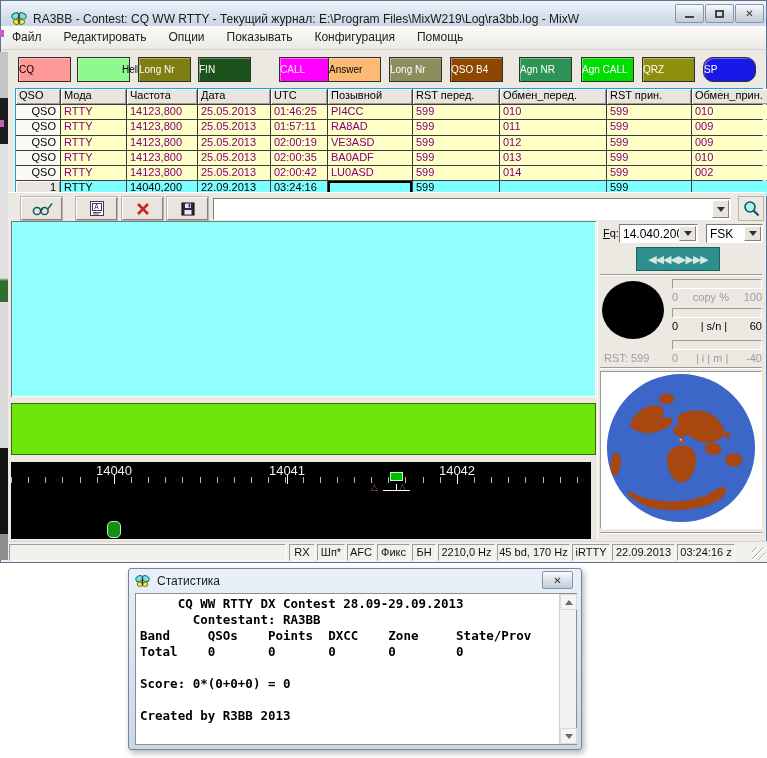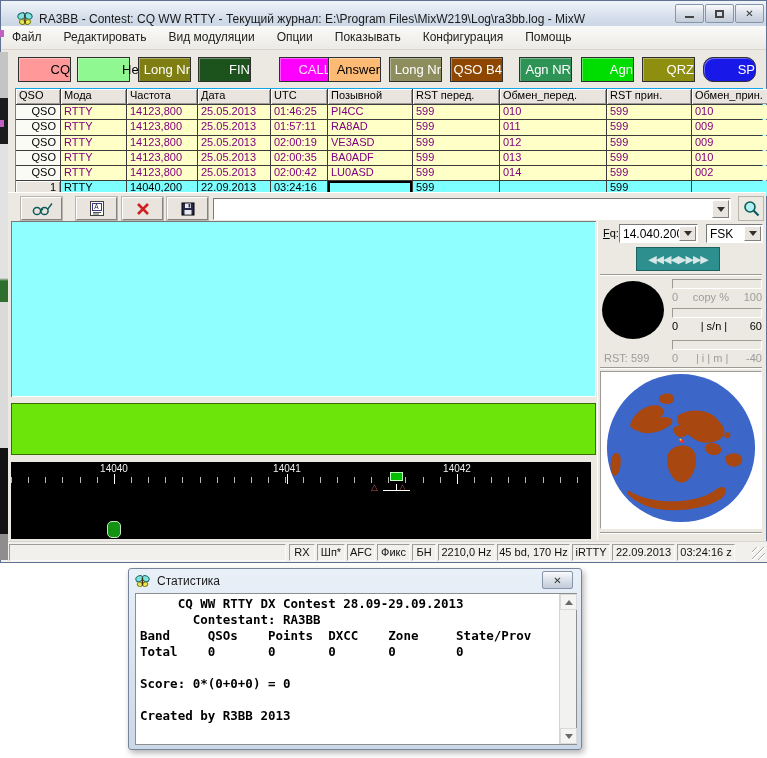--- a/index.html
+++ b/index.html
@@ -4,36 +4,36 @@
 <style>
   * { margin:0; padding:0; box-sizing:border-box; }
   html,body { width:767px; height:758px; background:#FFFFFF; font-family:"Liberation Sans",sans-serif; overflow:hidden; }
   .screen { position:relative; width:767px; height:758px; background:#FFF; }
 
   
   .mainwin { position:absolute; left:0; top:0; width:767px; height:563px; background:#ECE9E2; border:1px solid #5F7292; }
 
   .titlebar { position:absolute; left:0; top:0; width:100%; height:36px;
     background:linear-gradient(#F0F4FA,#D3DDEA 50%,#C2CFDF); border-bottom:1px solid #97A5BB;
-    display:flex; align-items:center; padding-left:16px; }
+    display:flex; align-items:center; padding-left:10px; }
   .title-text { font-size:12px; color:#1A1A1A; margin-left:6px; white-space:nowrap; }
   .win-controls { position:absolute; right:2px; top:3px; display:flex; }
   .wbtn { width:29px; height:19px; margin-left:1px; background:linear-gradient(#FAFBFC,#D9DFE8 50%,#C4CCD8);
     border:1px solid #8795AA; border-radius:2px; display:flex; align-items:center; justify-content:center;
     font-size:10px; color:#333; }
   .glyph-min { width:9px; height:3px; border-bottom:2px solid #444; margin-top:6px; }
   .glyph-max { width:9px; height:8px; border:2px solid #444; }
 
   .menubar { position:absolute; left:0; top:25px; width:100%; height:24px;
     background:linear-gradient(#FAFAF8,#ECEAE6); border-bottom:1px solid #D8D5CF; display:flex; align-items:center; }
   .menu-item { font-size:12px; color:#222; padding:0 11px; line-height:23px; }
 
   .macrobar { position:absolute; left:0; top:49px; width:100%; height:38px; background:#ECE9E2; }
   .macro-btn { position:absolute; top:7px; height:25px; width:53px; border:1px solid #2F2F2F;
-    font-size:13px; text-align:right; line-height:23px; box-shadow:inset 1px 1px 0 rgba(255,255,255,.35); }
+    font-size:10px; text-align:left; line-height:23px; box-shadow:inset 1px 1px 0 rgba(255,255,255,.35); }
 
   
   .logtable { position:absolute; left:14px; top:87px; width:748px; border:1px solid #0ea5e9; background:#3C3C3C;
     display:grid; grid-template-columns:44px 65px 70px 72px 56px 84px 86px 106px 84px 79px;
     grid-template-rows:15px repeat(6,14.3px); gap:1px; }
   .lt-cell { background:#FFFFC8; color:#800080; font-size:11px; line-height:13px; padding-left:3px;
     white-space:nowrap; overflow:hidden; }
   .lt-head { background:#E9E5DE; color:#000; box-shadow:inset 1px 1px 0 #FFF, inset -1px -1px 0 #9C9A93; }
   .lt-rowhead { background:#FBFBF6; color:#000; text-align:right; padding-right:4px; padding-left:0; }
   .lt-cur { background:#7DFFFF; color:#000; }
@@ -55,21 +55,21 @@
   .tri-down { width:0; height:0; border-left:4px solid transparent; border-right:4px solid transparent; border-top:5px solid #303030; }
   .mag-btn { position:absolute; left:737px; top:3px; width:26px; height:25px; background:#ECE9E2;
     border:1px solid #B8B5AE; display:flex; align-items:center; justify-content:center; }
 
   
   .rxwin { position:absolute; left:10px; top:220px; width:585px; height:176px; background:#8FFFFF;
     box-shadow:inset 1px 1px 0 #787878, inset -1px -1px 0 #FFF; }
   .txwin { position:absolute; left:10px; top:402px; width:585px; height:52px; background:#6CE60A;
     border:1px solid #3A6B00; }
   .waterfall { position:absolute; left:10px; top:461px; width:580px; height:77px; background:#000; overflow:hidden; }
-  .wf-label { position:absolute; top:1px; width:40px; text-align:center; color:#F0F0F0; font-size:10px; }
+  .wf-label { position:absolute; top:1px; width:40px; text-align:center; color:#F0F0F0; font-size:13px; }
   .wf-ticks { position:absolute; left:0; top:15px; width:100%; height:6px;
     background:repeating-linear-gradient(to right,#D8D8D8 0 1px,transparent 1px 17.15px); opacity:.85; }
   .wf-major { position:absolute; top:12px; width:1px; height:10px; background:#FFF; }
   .wf-flag { position:absolute; left:379px; top:10px; width:13px; height:9px; background:#00BE00; border:1px solid #BFFFBF; }
   .wf-tri { position:absolute; top:20px; font-size:9px; color:#B85858; }
   .wf-tpole { position:absolute; left:385px; top:22px; width:1px; height:7px; background:#FFF; }
   .wf-tbase { position:absolute; left:372px; top:28px; width:27px; height:1px; background:#FFF; }
   .wf-blob { position:absolute; left:96px; top:59px; width:14px; height:17px; background:#129112;
     border:1px solid #BFE8BF; border-radius:5px; }
 
@@ -152,21 +152,20 @@
           </div>
         <div class="wbtn">
             <span>✕</span>
           </div>
       </div>
     </div>
 
     <div class="menubar">
       <span class="menu-item">Файл</span>
       <span class="menu-item">Редактировать</span>
-      <span class="menu-item">Вид модуляции</span>
       <span class="menu-item">Опции</span>
       <span class="menu-item">Показывать</span>
       <span class="menu-item">Конфигурация</span>
       <span class="menu-item">Помощь</span>
     </div>
 
     <div class="macrobar">
       <div class="macro-btn" style="left: 17px; background: rgb(255, 152, 152); color: rgb(0, 0, 0);">CQ</div>
       <div class="macro-btn" style="left: 76px; background: rgb(144, 248, 144); color: rgb(0, 0, 0); padding-left: 44px;">Hello</div>
       <div class="macro-btn" style="left: 137px; background: rgb(126, 126, 18); color: rgb(255, 255, 255);">Long Nr</div>

